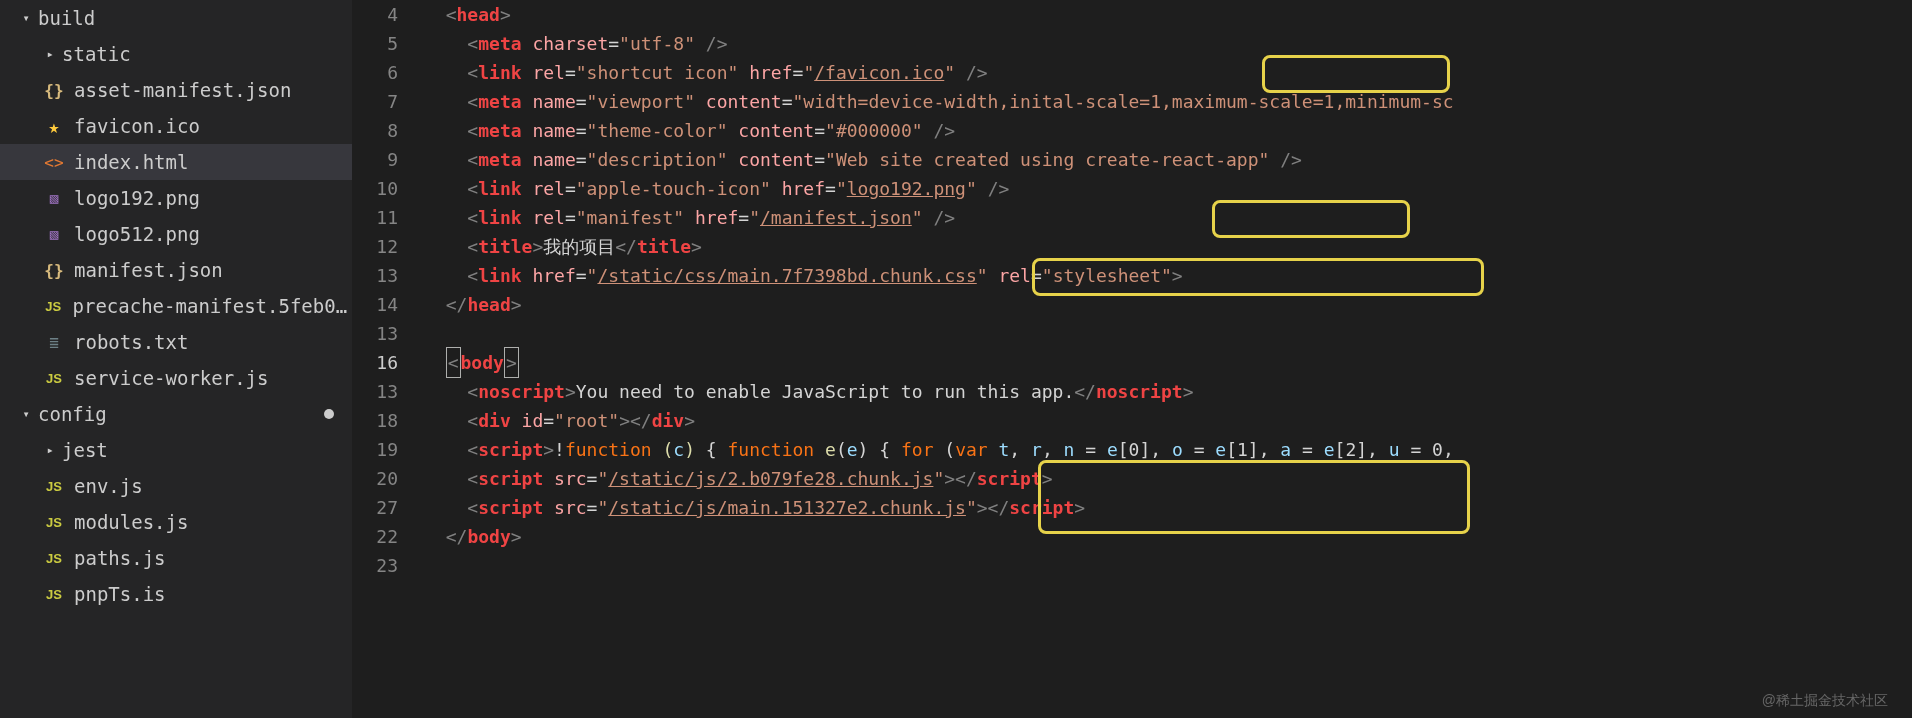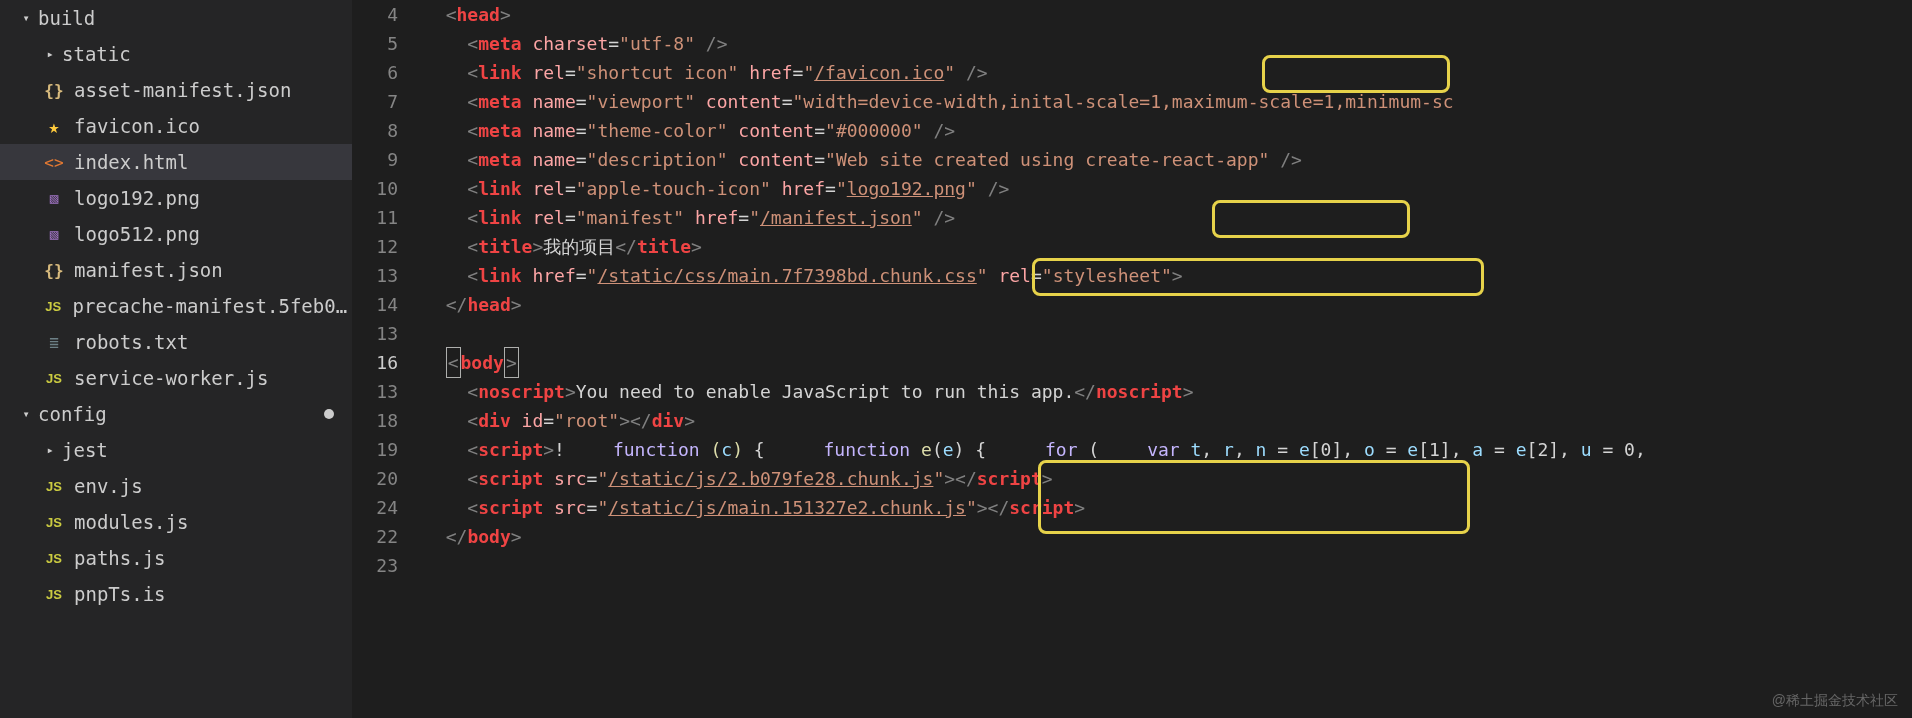--- a/index.html
+++ b/index.html
@@ -90,34 +90,34 @@
 }
 .line { height: 29px; display: flex; align-items: center; }
 .gutter .line { justify-content: flex-end; }
 .gutter .line.current { color: #cccccc; font-weight: 500; }
 .code-line { position: relative; }
 .tok-tag { color: #ef4444; font-weight: bold; }
 .tok-brkt { color: #808080; }
 .tok-attr { color: #fca5a5; }
 .tok-str { color: #ce9178; }
 .tok-text { color: #d4d4d4; }
-.tok-key { color: #c4b5fd; margin-left: 48px; }
+.tok-key { color: #f97316; }
 .tok-fn { color: #dcdcaa; }
 .tok-var { color: #9cdcfe; }
 .underline { text-decoration: underline; }
 .hl-box {
   position: absolute;
   border: 3px solid #e6d24a;
   border-radius: 8px;
   pointer-events: none;
 }
 .watermark {
   position: absolute;
   bottom: 8px;
-  right: 14px;
+  right: 24px;
   color: #666;
   font-size: 14px;
   font-family: sans-serif;
 }
 .cursor-box {
   display: inline-block;
   border: 1px solid #aeafad;
   padding: 0 1px;
 }
 </style>
@@ -208,19 +208,19 @@
       <div class="line">11</div>
       <div class="line">12</div>
       <div class="line">13</div>
       <div class="line">14</div>
       <div class="line">13</div>
       <div class="line current">16</div>
       <div class="line">13</div>
       <div class="line">18</div>
       <div class="line">19</div>
       <div class="line">20</div>
-      <div class="line">24</div>
+      <div class="line">27</div>
       <div class="line">22</div>
       <div class="line">23</div>
     </div>
   <div class="code-area" id="code"><div class="line code-line"><span>  </span><span class="tok-brkt">&lt;</span><span class="tok-tag">head</span><span class="tok-brkt">&gt;</span></div><div class="line code-line"><span>    </span><span class="tok-brkt">&lt;</span><span class="tok-tag">meta</span><span class="tok-text"> </span><span class="tok-attr">charset</span><span class="tok-text">=</span><span class="tok-str">"utf-8"</span><span class="tok-text"> </span><span class="tok-brkt">/&gt;</span></div><div class="line code-line"><span>    </span><span class="tok-brkt">&lt;</span><span class="tok-tag">link</span><span class="tok-text"> </span><span class="tok-attr">rel</span><span class="tok-text">=</span><span class="tok-str">"shortcut icon"</span><span class="tok-text"> </span><span class="tok-attr">href</span><span class="tok-text">=</span><span class="tok-str">"</span><span class="tok-str underline">/favicon.ico</span><span class="tok-str">"</span><span class="tok-text"> </span><span class="tok-brkt">/&gt;</span></div><div class="line code-line"><span>    </span><span class="tok-brkt">&lt;</span><span class="tok-tag">meta</span><span class="tok-text"> </span><span class="tok-attr">name</span><span class="tok-text">=</span><span class="tok-str">"viewport"</span><span class="tok-text"> </span><span class="tok-attr">content</span><span class="tok-text">=</span><span class="tok-str">"width=device-width,inital-scale=1,maximum-scale=1,minimum-sc</span></div><div class="line code-line"><span>    </span><span class="tok-brkt">&lt;</span><span class="tok-tag">meta</span><span class="tok-text"> </span><span class="tok-attr">name</span><span class="tok-text">=</span><span class="tok-str">"theme-color"</span><span class="tok-text"> </span><span class="tok-attr">content</span><span class="tok-text">=</span><span class="tok-str">"#000000"</span><span class="tok-text"> </span><span class="tok-brkt">/&gt;</span></div><div class="line code-line"><span>    </span><span class="tok-brkt">&lt;</span><span class="tok-tag">meta</span><span class="tok-text"> </span><span class="tok-attr">name</span><span class="tok-text">=</span><span class="tok-str">"description"</span><span class="tok-text"> </span><span class="tok-attr">content</span><span class="tok-text">=</span><span class="tok-str">"Web site created using create-react-app"</span><span class="tok-text"> </span><span class="tok-brkt">/&gt;</span></div><div class="line code-line"><span>    </span><span class="tok-brkt">&lt;</span><span class="tok-tag">link</span><span class="tok-text"> </span><span class="tok-attr">rel</span><span class="tok-text">=</span><span class="tok-str">"apple-touch-icon"</span><span class="tok-text"> </span><span class="tok-attr">href</span><span class="tok-text">=</span><span class="tok-str">"</span><span class="tok-str underline">logo192.png</span><span class="tok-str">"</span><span class="tok-text"> </span><span class="tok-brkt">/&gt;</span></div><div class="line code-line"><span>    </span><span class="tok-brkt">&lt;</span><span class="tok-tag">link</span><span class="tok-text"> </span><span class="tok-attr">rel</span><span class="tok-text">=</span><span class="tok-str">"manifest"</span><span class="tok-text"> </span><span class="tok-attr">href</span><span class="tok-text">=</span><span class="tok-str">"</span><span class="tok-str underline">/manifest.json</span><span class="tok-str">"</span><span class="tok-text"> </span><span class="tok-brkt">/&gt;</span></div><div class="line code-line"><span>    </span><span class="tok-brkt">&lt;</span><span class="tok-tag">title</span><span class="tok-brkt">&gt;</span><span class="tok-text">我的项目</span><span class="tok-brkt">&lt;/</span><span class="tok-tag">title</span><span class="tok-brkt">&gt;</span></div><div class="line code-line"><span>    </span><span class="tok-brkt">&lt;</span><span class="tok-tag">link</span><span class="tok-text"> </span><span class="tok-attr">href</span><span class="tok-text">=</span><span class="tok-str">"</span><span class="tok-str underline">/static/css/main.7f7398bd.chunk.css</span><span class="tok-str">"</span><span class="tok-text"> </span><span class="tok-attr">rel</span><span class="tok-text">=</span><span class="tok-str">"stylesheet"</span><span class="tok-brkt">&gt;</span></div><div class="line code-line"><span>  </span><span class="tok-brkt">&lt;/</span><span class="tok-tag">head</span><span class="tok-brkt">&gt;</span></div><div class="line code-line"><span>  </span></div><div class="line code-line"><span>  </span><span class="cursor-box tok-brkt">&lt;</span><span class="tok-tag">body</span><span class="cursor-box tok-brkt">&gt;</span></div><div class="line code-line"><span>    </span><span class="tok-brkt">&lt;</span><span class="tok-tag">noscript</span><span class="tok-brkt">&gt;</span><span class="tok-text">You need to enable JavaScript to run this app.</span><span class="tok-brkt">&lt;/</span><span class="tok-tag">noscript</span><span class="tok-brkt">&gt;</span></div><div class="line code-line"><span>    </span><span class="tok-brkt">&lt;</span><span class="tok-tag">div</span><span class="tok-text"> </span><span class="tok-attr">id</span><span class="tok-text">=</span><span class="tok-str">"root"</span><span class="tok-brkt">&gt;&lt;/</span><span class="tok-tag">div</span><span class="tok-brkt">&gt;</span></div><div class="line code-line"><span>    </span><span class="tok-brkt">&lt;</span><span class="tok-tag">script</span><span class="tok-brkt">&gt;</span><span class="tok-text">!</span><span class="tok-key">function</span><span class="tok-text"> </span><span class="tok-fn">(</span><span class="tok-var">c</span><span class="tok-fn">)</span><span class="tok-text"> { </span><span class="tok-key">function</span><span class="tok-text"> </span><span class="tok-fn">e</span><span class="tok-text">(</span><span class="tok-var">e</span><span class="tok-text">) { </span><span class="tok-key">for</span><span class="tok-text"> (</span><span class="tok-key">var</span><span class="tok-text"> </span><span class="tok-var">t</span><span class="tok-text">, </span><span class="tok-var">r</span><span class="tok-text">, </span><span class="tok-var">n</span><span class="tok-text"> = </span><span class="tok-var">e</span><span class="tok-text">[0], </span><span class="tok-var">o</span><span class="tok-text"> = </span><span class="tok-var">e</span><span class="tok-text">[1], </span><span class="tok-var">a</span><span class="tok-text"> = </span><span class="tok-var">e</span><span class="tok-text">[2], </span><span class="tok-var">u</span><span class="tok-text"> = 0,</span></div><div class="line code-line"><span>    </span><span class="tok-brkt">&lt;</span><span class="tok-tag">script</span><span class="tok-text"> </span><span class="tok-attr">src</span><span class="tok-text">=</span><span class="tok-str">"</span><span class="tok-str underline">/static/js/2.b079fe28.chunk.js</span><span class="tok-str">"</span><span class="tok-brkt">&gt;&lt;/</span><span class="tok-tag">script</span><span class="tok-brkt">&gt;</span></div><div class="line code-line"><span>    </span><span class="tok-brkt">&lt;</span><span class="tok-tag">script</span><span class="tok-text"> </span><span class="tok-attr">src</span><span class="tok-text">=</span><span class="tok-str">"</span><span class="tok-str underline">/static/js/main.151327e2.chunk.js</span><span class="tok-str">"</span><span class="tok-brkt">&gt;&lt;/</span><span class="tok-tag">script</span><span class="tok-brkt">&gt;</span></div><div class="line code-line"><span>  </span><span class="tok-brkt">&lt;/</span><span class="tok-tag">body</span><span class="tok-brkt">&gt;</span></div><div class="line code-line"><span></span></div><div class="hl-box" style="top: 55px; left: 838px; width: 188px; height: 38px;"></div><div class="hl-box" style="top: 200px; left: 788px; width: 198px; height: 38px;"></div><div class="hl-box" style="top: 258px; left: 608px; width: 452px; height: 38px;"></div><div class="hl-box" style="top: 460px; left: 614px; width: 432px; height: 74px;"></div></div>
   <div class="watermark">@稀土掘金技术社区</div>
 </div>
 
 </body></html>

